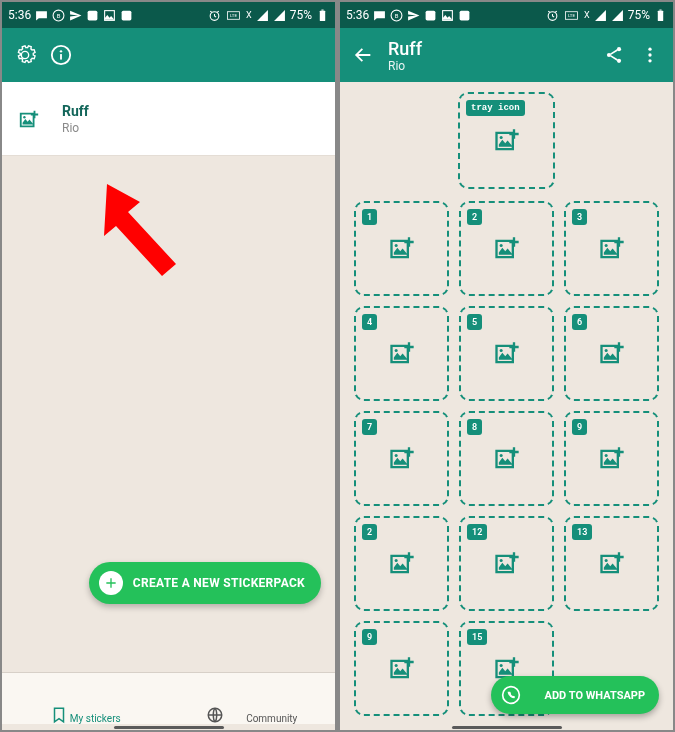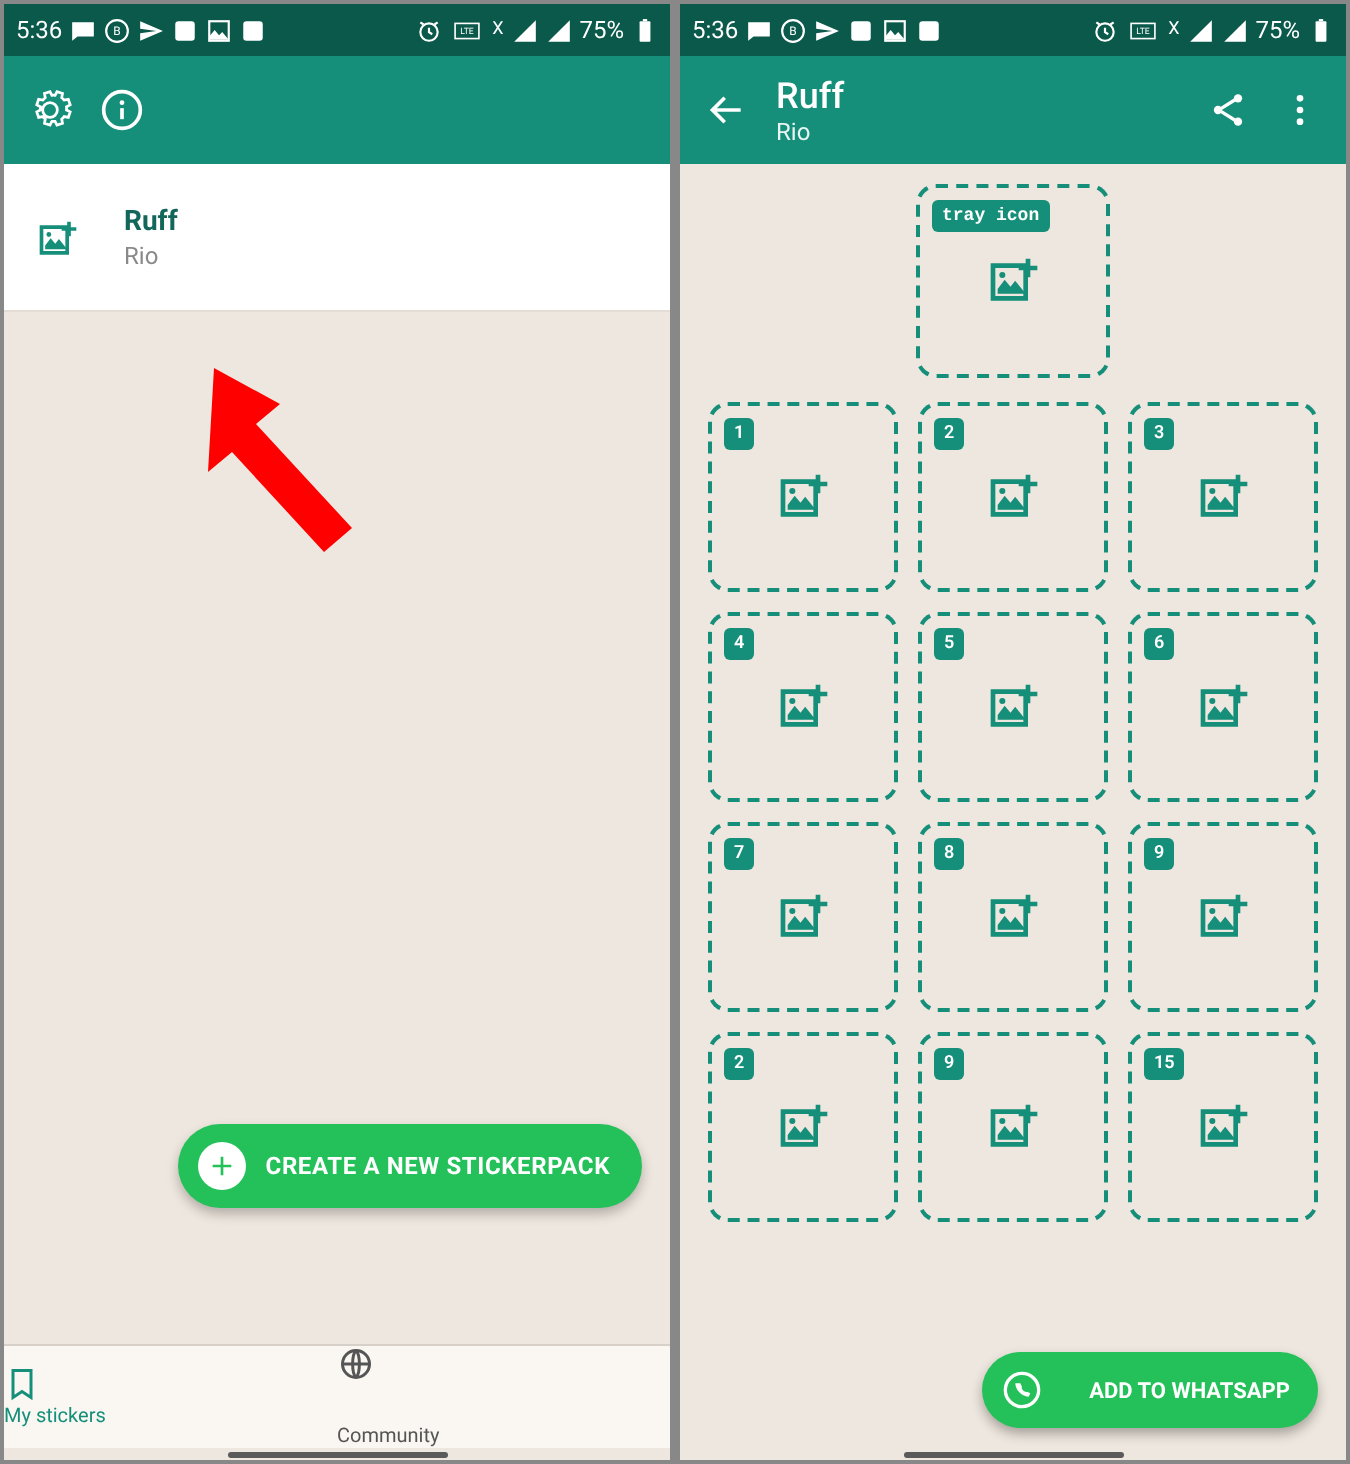--- a/index.html
+++ b/index.html
@@ -90,21 +90,21 @@
   }
   .fab .plus svg { fill:#24c15a; }
   .fab svg { fill:#fff; }
   
   .bottomnav {
     height: 52px;
     border-top: 1px solid #d7d0c8;
     background: #faf7f2;
     display: flex;
   }
-  .bottomnav .tab { flex:1; display:flex; flex-direction:column; align-items:flex-start; justify-content:center; gap:2px; font-size:10px; }
+  .bottomnav .tab { flex:1; display:flex; flex-direction:row; align-items:flex-end; justify-content:center; gap:2px; font-size:10px; }
   .tab.active { color:#158f7a; }
   .tab.inactive { color:#555;gap:22px; }
   .tab svg { width:18px; height:18px; }
   .tab.active svg { fill:#158f7a; }
   .tab.inactive svg { fill:#555; }
   .gesture { height:6px; display:flex; justify-content:center; align-items:center; }
   .gesture .bar { width:110px; height:3px; border-radius:2px; background:#5a5a5a; }
   
   .grid-scroll { flex:1; overflow:hidden; padding:10px 14px 60px; }
   .grid { display:grid; grid-template-columns: repeat(3, 1fr); gap:10px; }
@@ -404,20 +404,32 @@
               <use href="#add-img-icon"></use>
             </svg></div>
         </div>
         <div class="slot">
           <div class="badge">2</div>
           <div class="addimg" style="color:#158f7a"><svg viewBox="0 0 24 24" width="28" height="28">
               <use href="#add-img-icon"></use>
             </svg></div>
         </div>
         <div class="slot">
+          <div class="badge">12</div>
+          <div class="addimg" style="color:#158f7a"><svg viewBox="0 0 24 24" width="28" height="28">
+              <use href="#add-img-icon"></use>
+            </svg></div>
+        </div>
+        <div class="slot">
+          <div class="badge">13</div>
+          <div class="addimg" style="color:#158f7a"><svg viewBox="0 0 24 24" width="28" height="28">
+              <use href="#add-img-icon"></use>
+            </svg></div>
+        </div>
+        <div class="slot">
           <div class="badge">9</div>
           <div class="addimg" style="color:#158f7a"><svg viewBox="0 0 24 24" width="28" height="28">
               <use href="#add-img-icon"></use>
             </svg></div>
         </div>
         <div class="slot">
           <div class="badge">15</div>
           <div class="addimg" style="color:#158f7a"><svg viewBox="0 0 24 24" width="28" height="28">
               <use href="#add-img-icon"></use>
             </svg></div>

